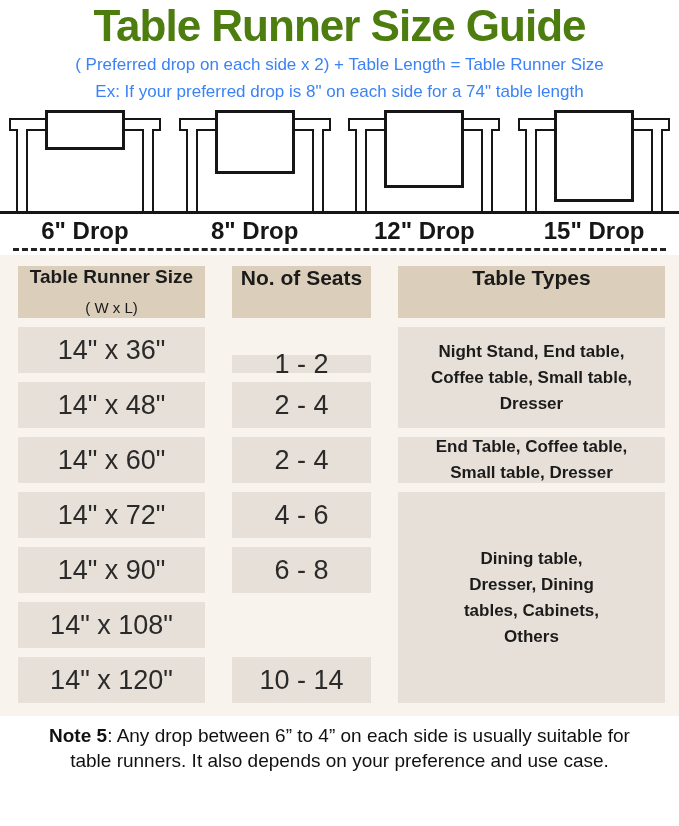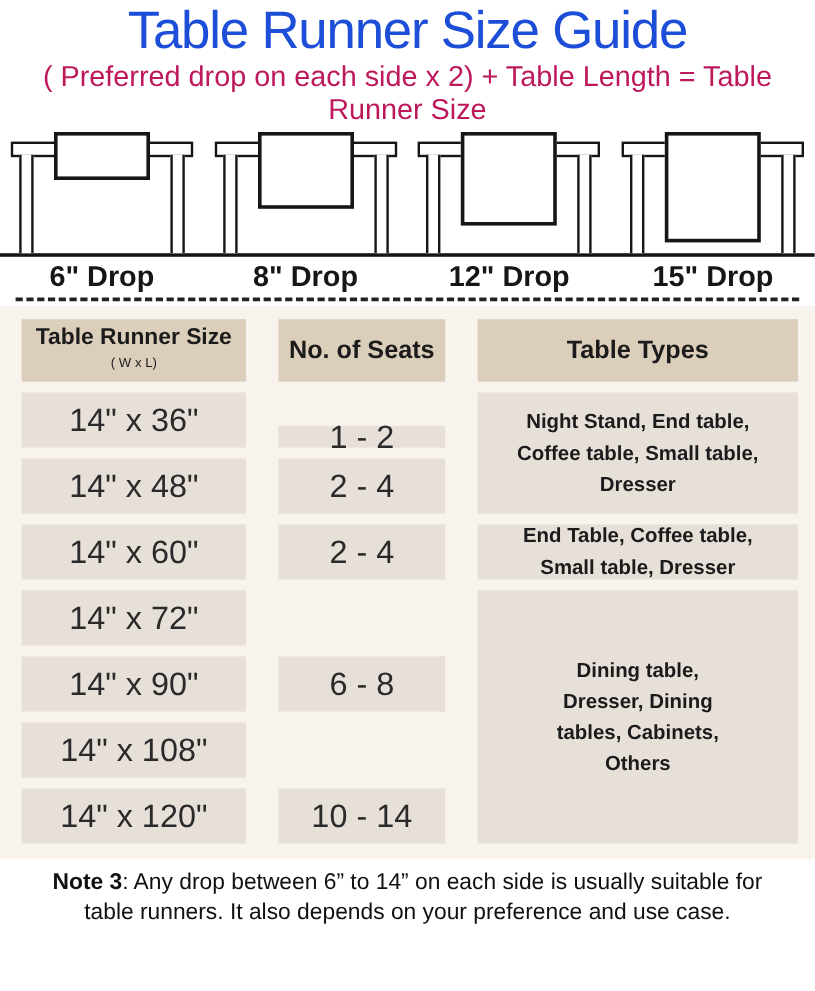--- a/index.html
+++ b/index.html
@@ -7,26 +7,26 @@
   body {
     font-family: "Liberation Sans", sans-serif;
     background: #ffffff;
     color: #1d1d1d;
   }
 
   
   .header { text-align: center; padding-top: 1px; }
   .title {
     font-size: 44px;
-    font-weight: 400;
+    font-weight: 700;
     letter-spacing: -1px;
-    color: #1d4ed8;
+    color: #4d7c0f;
     line-height: 50px;
   }
-  .sub { font-size: 24px; line-height: 27px; color: #be185d; }
+  .sub { font-size: 17px; line-height: 27px; color: #3b82f6; }
 
   
   .illus-row {
     display: flex;
     height: 106px;
     margin-top: 3px;
     border-bottom: 3px solid #161616;
   }
   .illus-cell { flex: 1; position: relative; }
   .illus { position: relative; width: 156px; height: 103px; margin: 0 auto; }
@@ -61,25 +61,25 @@
     background: #f8f3ed;
     padding: 11px 14px 13px 18px;
     display: grid;
     grid-template-columns: 187px 139px 1fr;
     grid-template-rows: 52px repeat(7, 46px);
     column-gap: 27px;
     row-gap: 9px;
   }
   .hcell {
     background: #dbcfbc;
-    display: flex; flex-direction: column; align-items: center; justify-content: center;
+    display: flex; flex-direction: column; align-items: center; justify-content: space-between;
     text-align: center; color: #1b1b1b;
   }
   .hcell .h-main { font-size: 19px; font-weight: 700; line-height: 22px; }
-  .hcell .h-sub  { font-size: 11px; font-weight: 400; line-height: 20px; }
+  .hcell .h-sub  { font-size: 15px; font-weight: 400; line-height: 20px; }
   .hcell .h-single { font-size: 21px; font-weight: 700; }
   .dcell {
     background: #e7e0d8;
     display: flex; align-items: center; justify-content: center;
     text-align: center; color: #2a2a2a;
     font-size: 27px; font-weight: 400;
   }
   .tcell {
     background: #e7e0d8;
     grid-column: 3;
@@ -94,20 +94,21 @@
   .notes { padding-top: 7px; text-align: center; color: #111; }
   .note-line { font-size: 19px; line-height: 25px; }
   .note-label { font-weight: 700; }
 </style>
 </head>
 <body>
 
 <div class="header">
   <div class="title">Table Runner Size Guide</div>
   <div class="sub">( Preferred drop on each side x 2) + Table Length = Table Runner Size</div>
+  <div class="sub">Ex: If your preferred drop is 8" on each side for a 74" table length</div>
 </div>
 
 <div class="illus-row">
   <div class="illus-cell">
     <div class="illus">
       <div class="tabletop"></div>
       <div class="leg left"></div>
       <div class="leg right"></div>
       <div class="runner r0"></div>
     </div>
@@ -163,20 +164,21 @@
   <div class="dcell" style="grid-column:1; grid-row:2;">14" x 36"</div>
   <div class="dcell" style="grid-column:2; grid-row:2;margin-top:28px;">1 - 2</div>
 
   <div class="dcell" style="grid-column:1; grid-row:3;">14" x 48"</div>
   <div class="dcell" style="grid-column:2; grid-row:3;">2 - 4</div>
 
   <div class="dcell" style="grid-column:1; grid-row:4;">14" x 60"</div>
   <div class="dcell" style="grid-column:2; grid-row:4;">2 - 4</div>
 
   <div class="dcell" style="grid-column:1; grid-row:5;">14" x 72"</div>
+  <div class="dcell" style="grid-column:2; grid-row:5;">4 - 6</div>
 
   <div class="dcell" style="grid-column:1; grid-row:6;">14" x 90"</div>
   <div class="dcell" style="grid-column:2; grid-row:6;">6 - 8</div>
 
   <div class="dcell" style="grid-column:1; grid-row:7;">14" x 108"</div>
 
   <div class="dcell" style="grid-column:1; grid-row:8;">14" x 120"</div>
   <div class="dcell" style="grid-column:2; grid-row:8;">10 - 14</div>
 
   <div class="tcell" style="grid-row:2 / span 2;">
@@ -184,16 +186,16 @@
   </div>
   <div class="tcell" style="grid-row:4 / span 1;">
     <span>End Table, Coffee table, Small table, Dresser</span>
   </div>
   <div class="tcell" style="grid-row:5 / span 4;">
     <span class="narrow">Dining table, Dresser, Dining tables, Cabinets, Others</span>
   </div>
 </div>
 
 <div class="notes">
-  <div class="note-line"><span class="note-label">Note 3</span><span>: Any drop between 6” to 14” on each side is usually suitable for</span></div>
+  <div class="note-line"><span class="note-label">Note 5</span><span>: Any drop between 6” to 4” on each side is usually suitable for</span></div>
   <div class="note-line"><span>table runners. It also depends on your preference and use case.</span></div>
 
 </div>
 
 </body></html>

